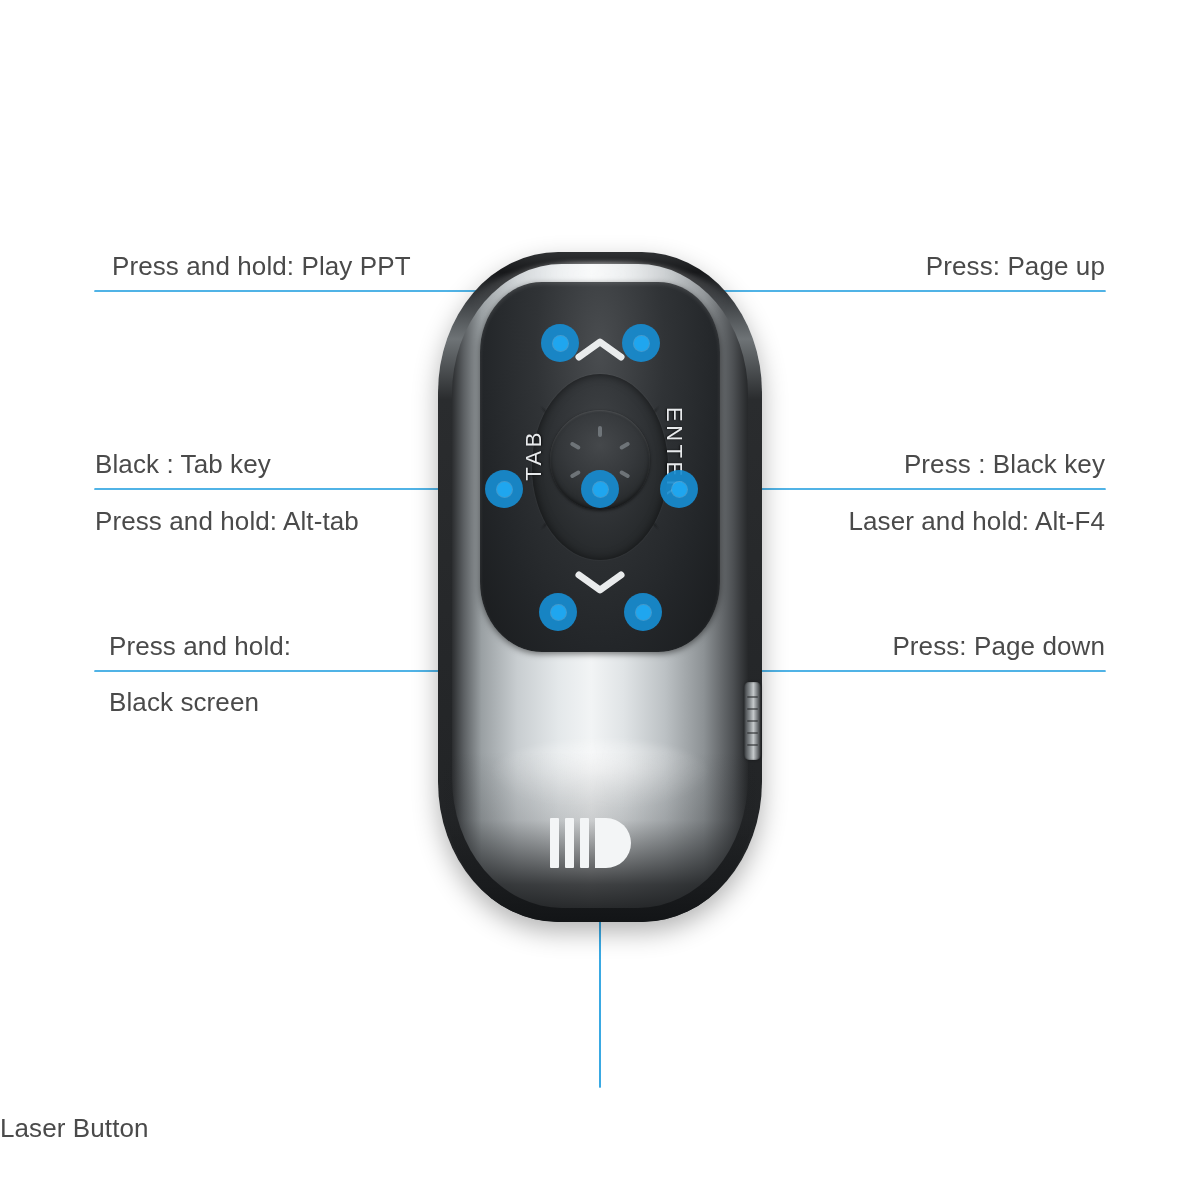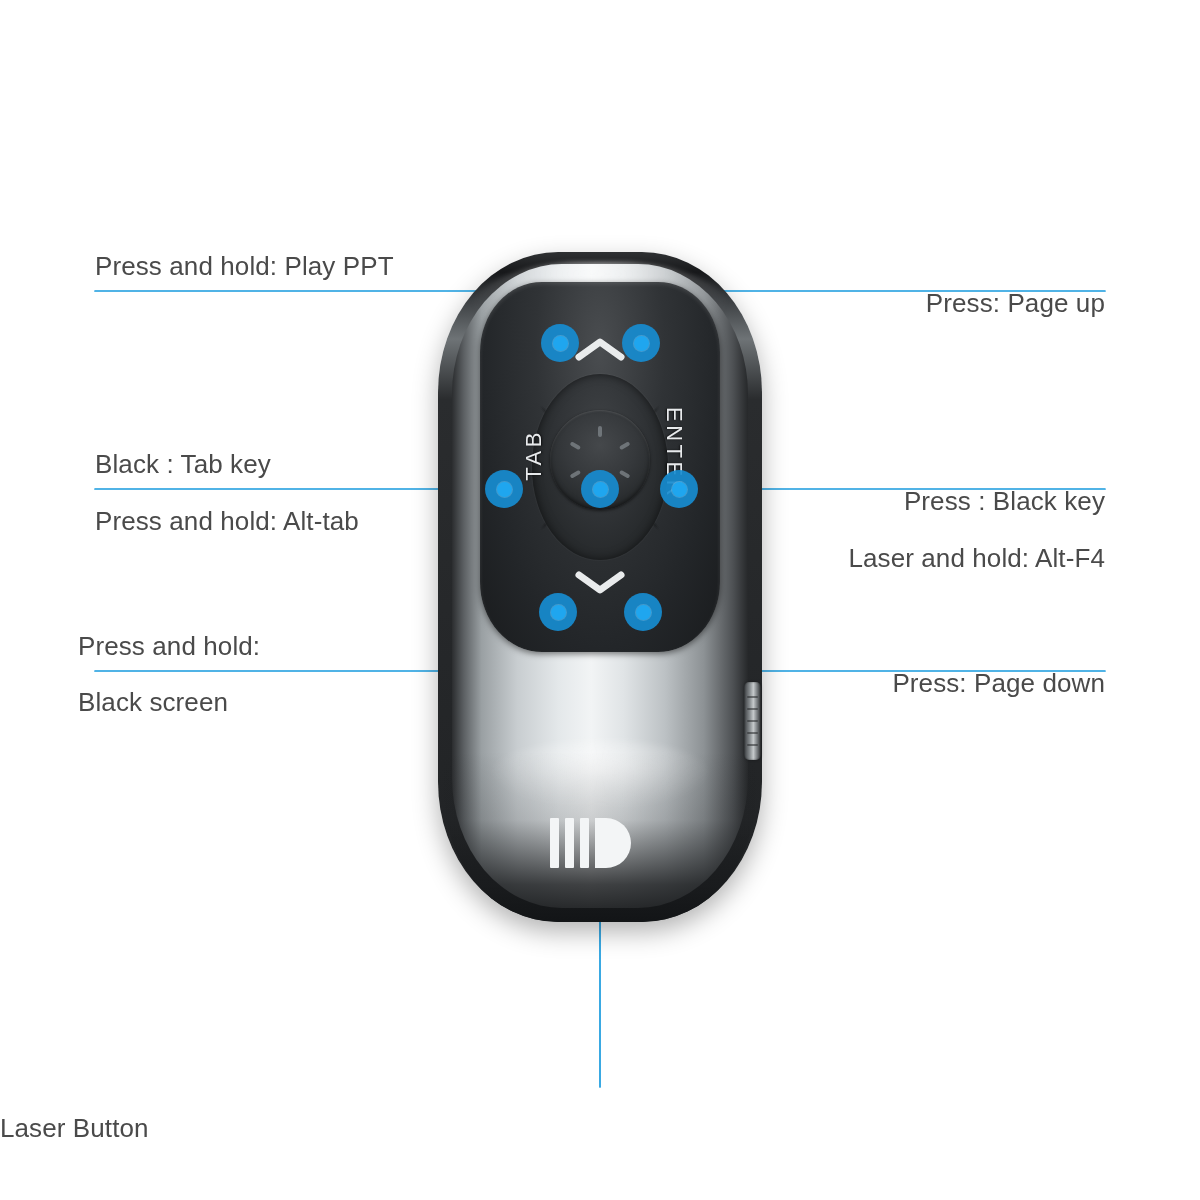--- a/index.html
+++ b/index.html
@@ -15,21 +15,21 @@
   
   .label{
     position:absolute;
     color:#4a4a4a;
     font-size:26px;
     line-height:46px;
     white-space:nowrap;
     letter-spacing:.1px;
   }
   .label.left{text-align:left;}
-  .label.right{text-align:right;margin-top:37px;}
+  .label.right{text-align:right;}
 
   
   #wires{position:absolute;left:0;top:0;width:1200px;height:1200px;pointer-events:none;}
 
   
   #device{
     position:absolute;
     left:438px;top:252px;
     width:324px;height:670px;
   }
@@ -272,39 +272,39 @@
   </div>
 
   <div class="marker" style="left:560px;top:343px"></div>
   <div class="marker" style="left:641px;top:343px"></div>
   <div class="marker" style="left:504px;top:489px"></div>
   <div class="marker" style="left:679px;top:489px"></div>
   <div class="marker" style="left:558px;top:612px"></div>
   <div class="marker" style="left:643px;top:612px"></div>
   <div class="marker" style="left:600px;top:489px"></div>
 
-  <div class="label left" style="left:95px;top:243px;">
+  <div class="label left" style="left:112px;top:243px;">
     <div>Press and hold: Play PPT</div>
   </div>
 
   <div class="label right" style="right:95px;top:243px;">
     <div>Press: Page up</div>
   </div>
 
   <div class="label left" style="left:95px;top:441px;">
     <div>Black : Tab key</div>
     <div style="margin-top:11px">Press and hold: Alt-tab</div>
   </div>
 
   <div class="label right" style="right:95px;top:441px;">
     <div>Press : Black key</div>
     <div style="margin-top:11px">Laser and hold: Alt-F4</div>
   </div>
 
-  <div class="label left" style="left:78px;top:623px;">
+  <div class="label left" style="left:109px;top:623px;">
     <div>Press and hold:</div>
     <div style="margin-top:10px">Black screen</div>
   </div>
 
   <div class="label right" style="right:95px;top:623px;">
     <div>Press: Page down</div>
   </div>
 
   <div class="label" style="left:0;right:0;top:1105px;text-align:left;">
     <div>Laser Button</div>

